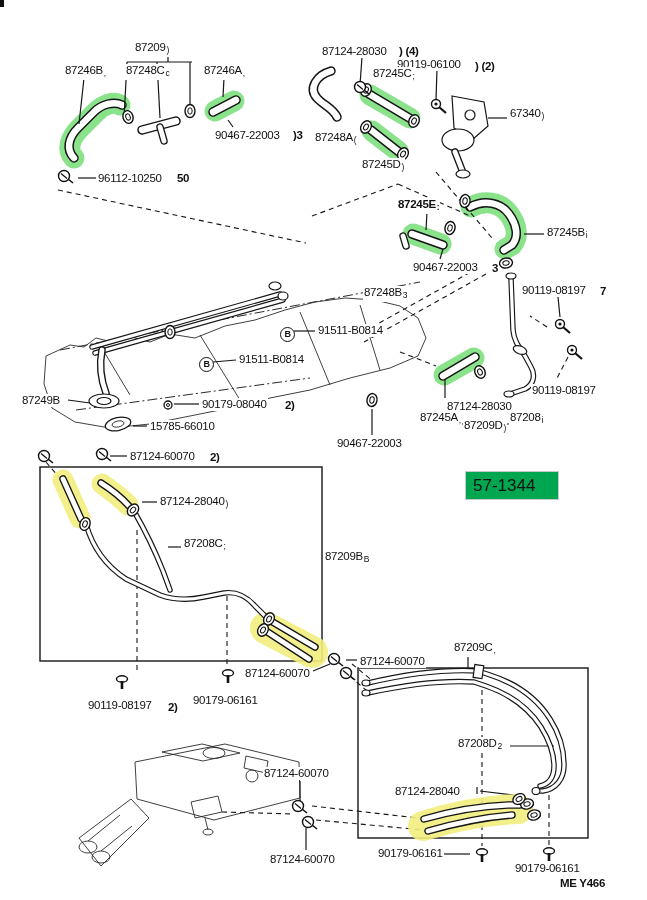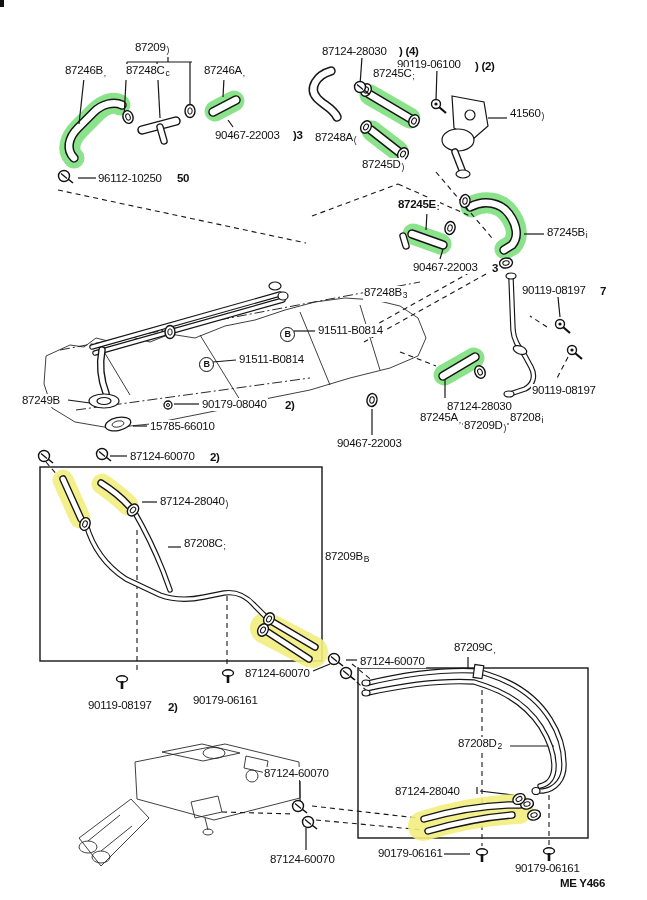--- a/index.html
+++ b/index.html
@@ -327,21 +327,21 @@
       <div class="lbl" style="left: 125px; top: 64px;"><span>87248C</span><span class="mark">c</span></div>
       <div class="lbl" style="left: 203px; top: 64px;"><span>87246A</span><span class="mark">,</span></div>
       <div class="lbl" style="left: 214px; top: 129px;"><span>90467-22003</span></div>
       <div class="lbl" style="left: 97px; top: 172px;"><span>96112-10250</span></div>
       <div class="lbl bold" style="left: 176px; top: 172px;"><span>50</span></div>
       <div class="lbl" style="left: 321px; top: 45px;"><span>87124-28030</span></div>
       <div class="lbl bold" style="left: 398px; top: 45px;"><span>) (4)</span></div>
       <div class="lbl" style="left: 396px; top: 58px;"><span>90119-06100</span></div>
       <div class="lbl bold" style="left: 474px; top: 60px;"><span>) (2)</span></div>
       <div class="lbl" style="left: 372px; top: 67px;"><span>87245C</span><span class="mark">;</span></div>
-      <div class="lbl" style="left: 509px; top: 107px;"><span>41560</span><span class="mark">)</span></div>
+      <div class="lbl" style="left: 509px; top: 107px;"><span>67340</span><span class="mark">)</span></div>
       <div class="lbl bold" style="left: 292px; top: 129px;"><span>)3</span></div>
       <div class="lbl" style="left: 314px; top: 131px;"><span>87248A</span><span class="mark">(</span></div>
       <div class="lbl" style="left: 361px; top: 158px;"><span>87245D</span><span class="mark">)</span></div>
       <div class="lbl" style="left: 397px; top: 198px; font-weight: bold;"><span>87245E</span><span class="mark">:</span></div>
       <div class="lbl" style="left: 546px; top: 226px;"><span>87245B</span><span class="mark">i</span></div>
       <div class="lbl" style="left: 412px; top: 261px;"><span>90467-22003</span></div>
       <div class="lbl bold" style="left: 491px; top: 262px;"><span>3</span></div>
       <div class="lbl" style="left: 363px; top: 286px;"><span>87248B</span><span class="mark">3</span></div>
       <div class="lbl" style="left: 521px; top: 284px;"><span>90119-08197</span></div>
       <div class="lbl bold" style="left: 599px; top: 285px;"><span>7</span></div>
@@ -370,15 +370,16 @@
       <div class="lbl" style="left: 87px; top: 699px;"><span>90119-08197</span></div>
       <div class="lbl bold" style="left: 167px; top: 701px;"><span>2)</span></div>
       <div class="lbl" style="left: 192px; top: 694px;"><span>90179-06161</span></div>
       <div class="lbl" style="left: 457px; top: 737px;"><span>87208D</span><span class="mark">2</span></div>
       <div class="lbl" style="left: 394px; top: 785px;"><span>87124-28040</span></div>
       <div class="lbl" style="left: 263px; top: 767px;"><span>87124-60070</span></div>
       <div class="lbl" style="left: 269px; top: 853px;"><span>87124-60070</span></div>
       <div class="lbl" style="left: 377px; top: 847px;"><span>90179-06161</span></div>
       <div class="lbl" style="left: 514px; top: 862px;"><span>90179-06161</span></div>
       <div class="lbl bold" style="left: 559px; top: 877px;"><span>ME Y466</span></div>
+      <div class="legend-swatch" style="left: 465px; top: 471px; background: rgb(0, 166, 80);">57-1344</div>
     </div>
 
 </div>
 
 </body></html>

